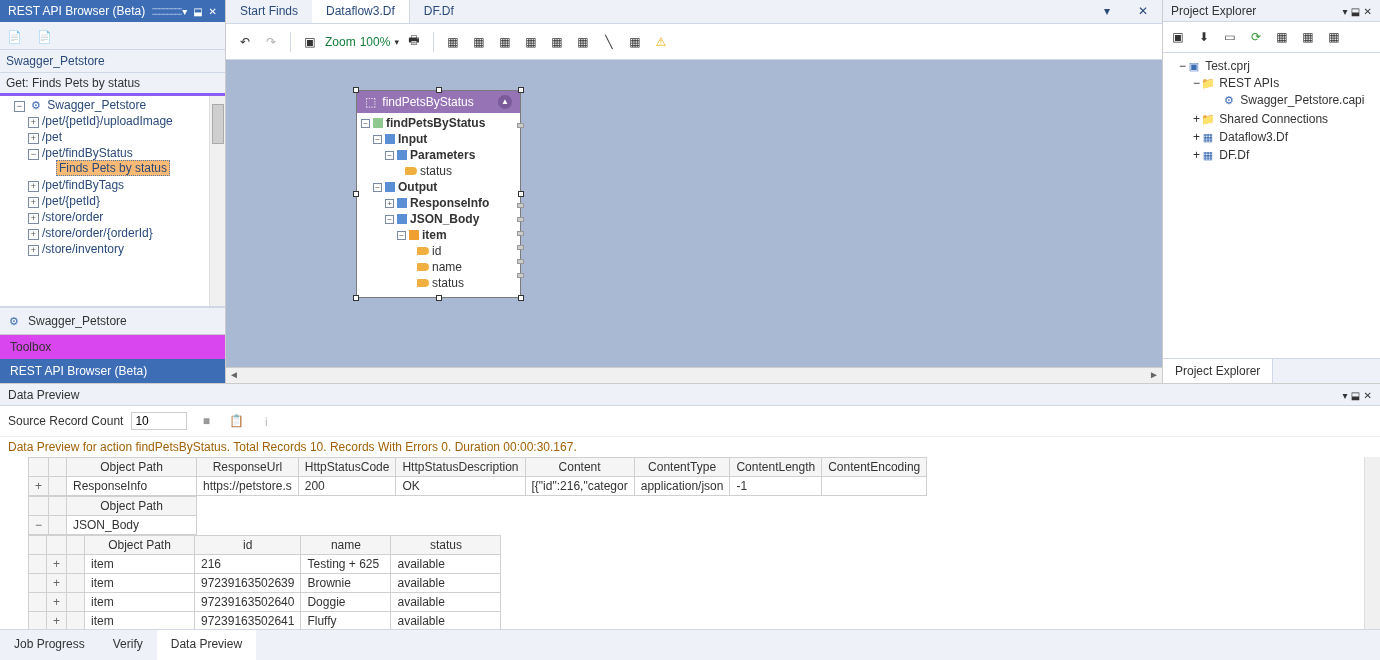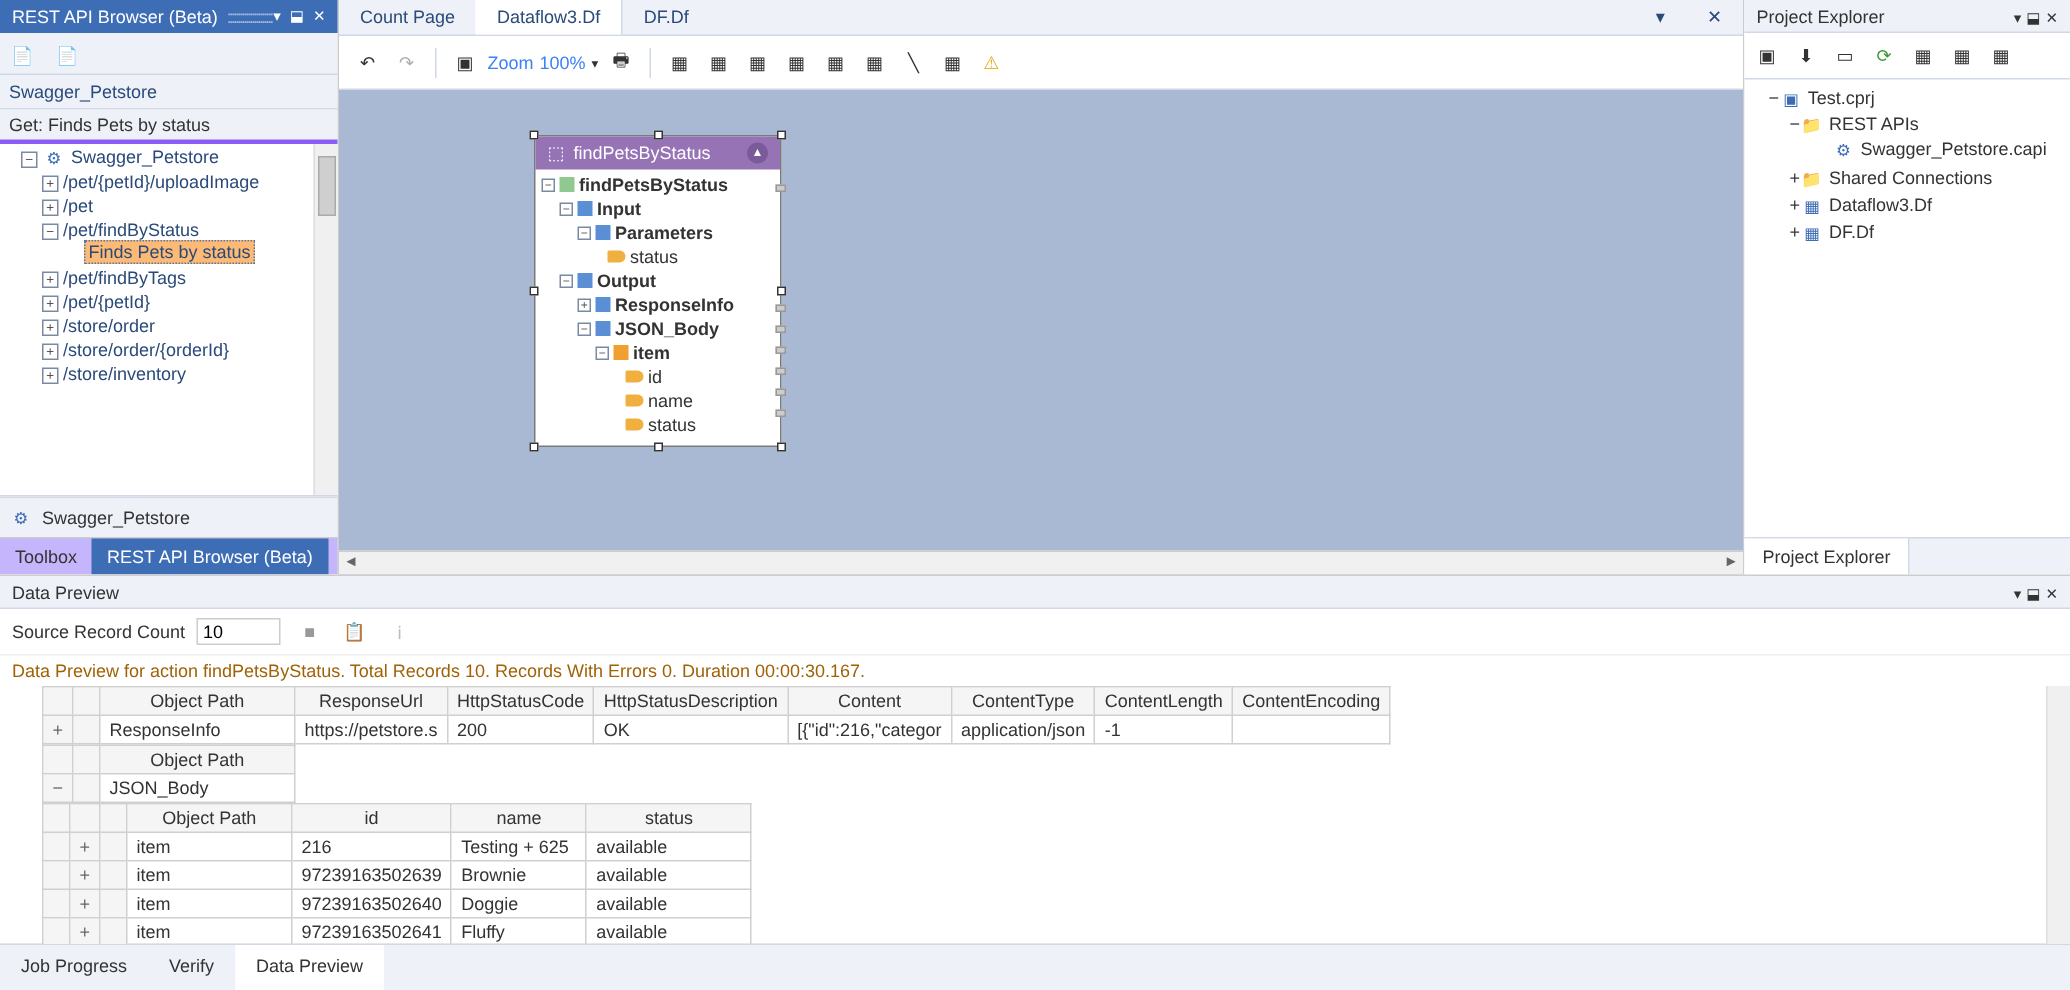--- a/index.html
+++ b/index.html
@@ -15,33 +15,33 @@
 .left-section-lbl { padding: 4px 6px; color: #2a4a7a; background: #eef2f8; border-bottom: 1px solid #d0d7e5; }
 .left-sub { padding: 3px 6px; color: #333; background: #eef2f8; border-bottom: 3px solid #8b5cf6; }
 .tree { flex: 1; background: #fff; overflow: auto; border-bottom: 1px solid #d0d7e5; position: relative; }
 .tree ul { list-style: none; padding-left: 14px; }
 .tree li { padding: 1px 0; white-space: nowrap; color: #2a4a7a; }
 .tree .tog { display: inline-block; width: 11px; height: 11px; border: 1px solid #7a8aa0; text-align: center; line-height: 9px; font-size: 9px; color: #555; margin-right: 3px; background: #fff; }
 .tree .sel { background: #fdba74; border: 1px dotted #5577aa; padding: 0 2px; }
 .tree .sb { position: absolute; right: 0; top: 0; width: 16px; height: 100%; background: #f0f0f0; border-left: 1px solid #ddd; }
 .tree .sb .th { position: absolute; left: 2px; top: 8px; width: 12px; height: 40px; background: #cfcfcf; border: 1px solid #aaa; }
 .left-footer { background: #eef2f8; padding: 5px 6px; display: flex; align-items: center; gap: 6px; border-top: 1px solid #d0d7e5; }
-.left-tabs { margin-top: auto; border-top: 1px solid #ccc; display: flex; background: #c4b5fd; }
+.left-tabs { margin-top: auto; border-top: 1px solid #ccc; display: flex; background: #d946ef; flex-direction: column; }
 .left-tabs div { padding: 5px 10px; }
 .left-tabs .act { background: #3d6db5; color: #fff; }
 
 
 .center { grid-column: 2; grid-row: 1 / span 2; display: flex; flex-direction: column; border-right: 1px solid #ccc; }
 .doc-tabs { display: flex; background: #eef2f8; border-bottom: 1px solid #d0d7e5; height: 24px; }
 .doc-tabs .tab { padding: 4px 14px; color: #2a4a7a; }
 .doc-tabs .tab.act { background: #fff; border-right: 1px solid #d0d7e5; }
 .doc-tabs .spacer { flex: 1; }
 .main-tb { display: flex; align-items: center; gap: 4px; padding: 6px 8px; border-bottom: 1px solid #d0d7e5; height: 36px; background: #fff; }
 .main-tb .sep { width: 1px; height: 20px; background: #d0d7e5; margin: 0 4px; }
-.zoom-lbl { color: #3b82f6; }
+.zoom-lbl { color: #15803d; }
 .canvas { flex: 1; background: #a9b9d4; position: relative; overflow: hidden; }
 .canvas .hsb { position: absolute; left: 0; bottom: 0; right: 0; height: 16px; background: #f0f0f0; border-top: 1px solid #ccc; }
 .canvas .hsb::before { content: "◄"; position: absolute; left: 3px; top: 1px; font-size: 10px; color: #666; }
 .canvas .hsb::after { content: "►"; position: absolute; right: 3px; top: 1px; font-size: 10px; color: #666; }
 
 
 .node { position: absolute; left: 130px; top: 30px; width: 165px; background: #fff; border: 1px solid #7a7a7a; }
 .node .hnd { position: absolute; width: 6px; height: 6px; border: 1px solid #333; background: #fff; }
 .h-tl { top: -4px; left: -4px; } .h-tr { top: -4px; right: -4px; }
 .h-bl { bottom: -4px; left: -4px; } .h-br { bottom: -4px; right: -4px; }
@@ -139,21 +139,21 @@
     <span>Swagger_Petstore</span>
   </div>
   <div class="left-tabs">
     <div>Toolbox</div>
     <div class="act">REST API Browser (Beta)</div>
   </div>
 </div>
 
 <div class="center">
   <div class="doc-tabs">
-    <div class="tab">Count Page</div>
+    <div class="tab">Start Finds</div>
     <div class="tab act">Dataflow3.Df</div>
     <div class="tab">DF.Df</div>
     <div class="spacer"></div>
     <div class="tab">▾</div>
     <div class="tab">✕</div>
   </div>
   <div class="main-tb">
     <span class="ico-btn">↶</span>
     <span class="ico-btn" style="opacity:.4">↷</span>
     <span class="sep"></span>

